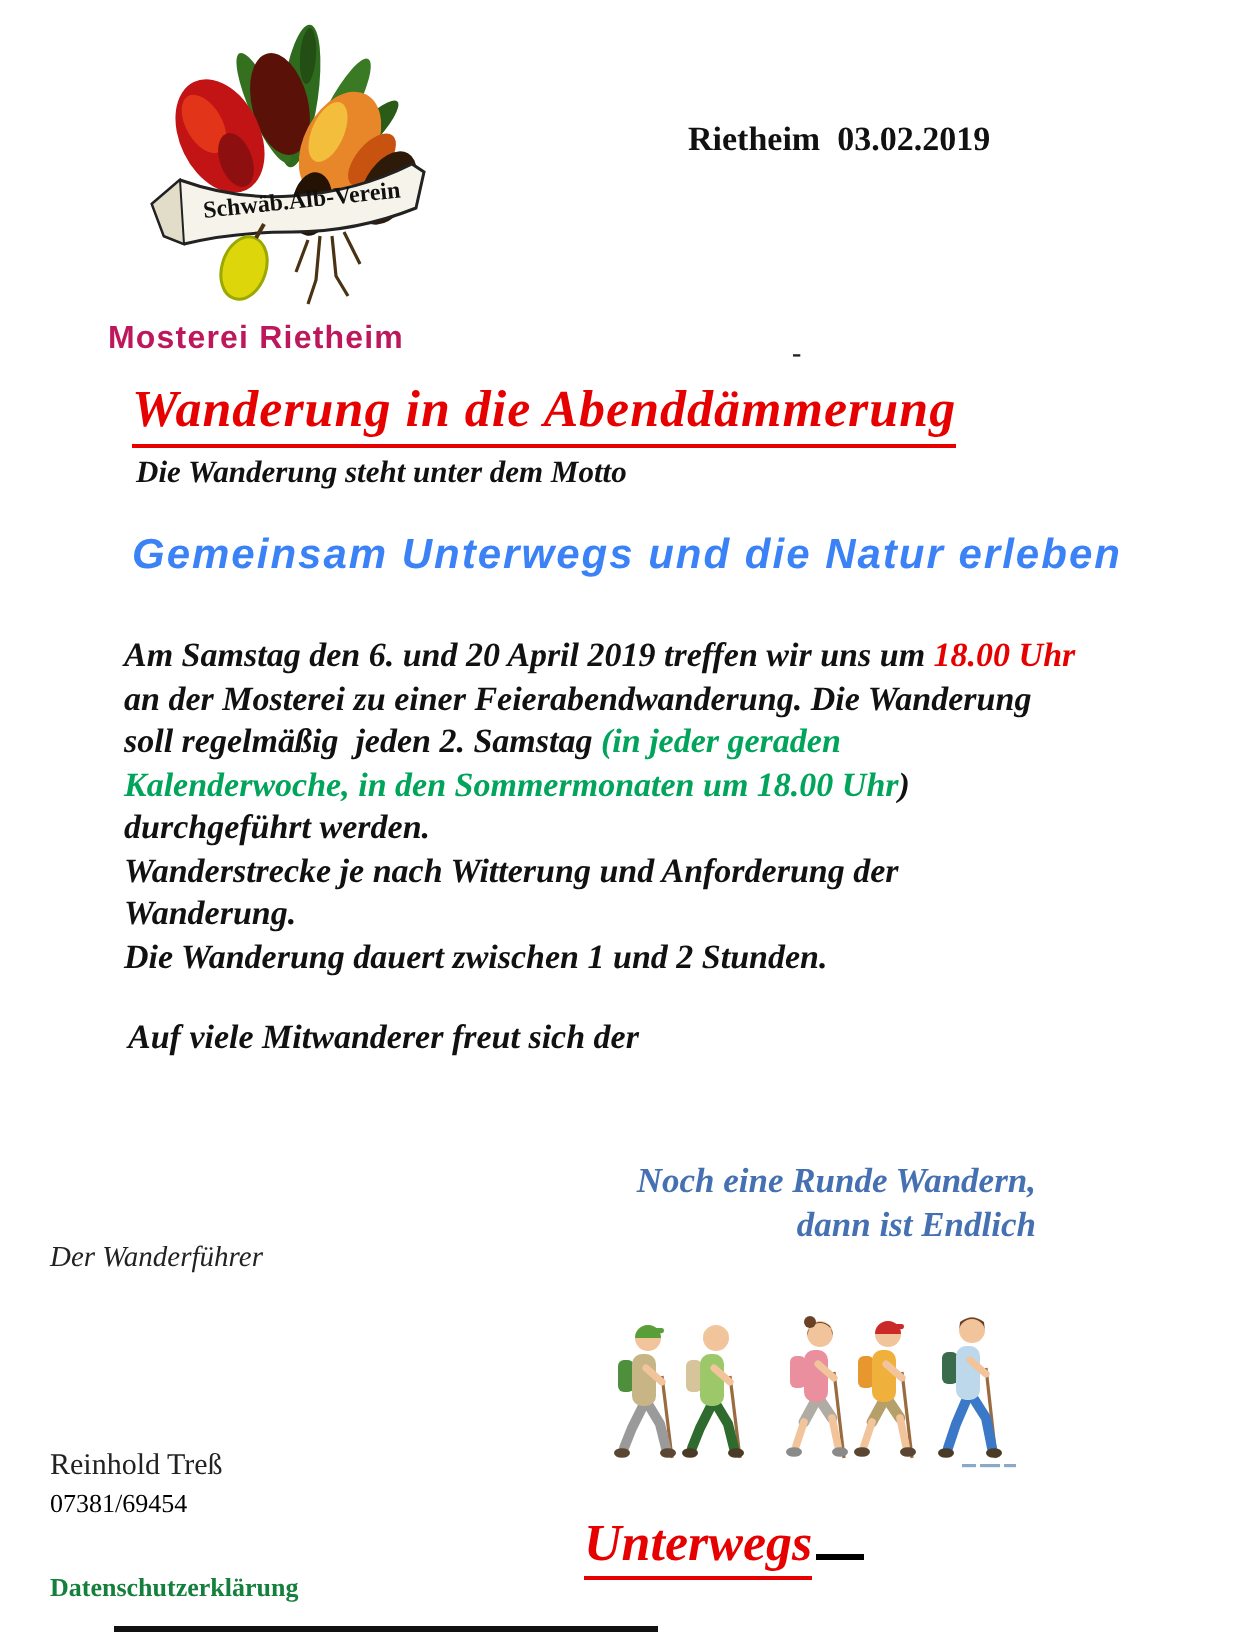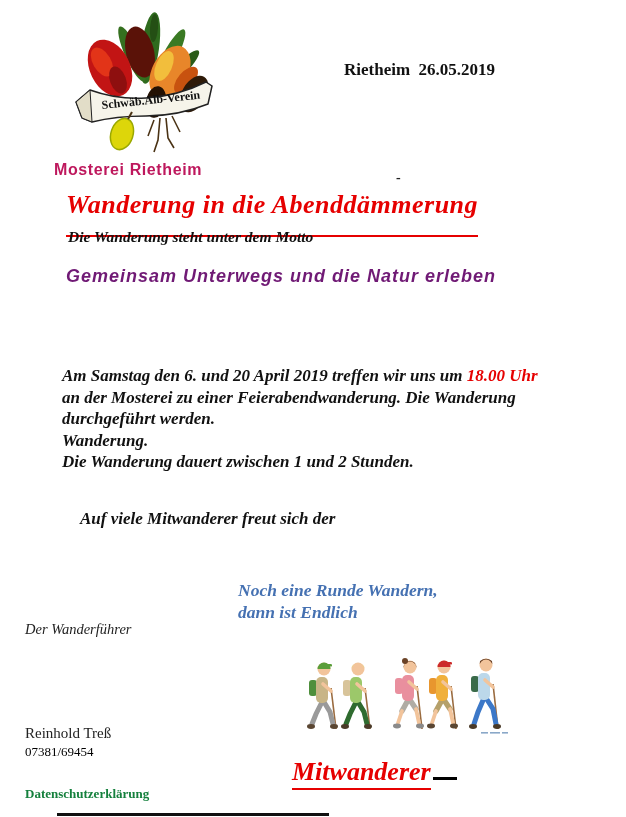--- a/index.html
+++ b/index.html
@@ -16,43 +16,43 @@
   }
   #dateline{
     left:344px;top:60px;font-weight:bold;font-size:17px;color:#111;white-space:pre;
   }
   #stray-mark{left:396px;top:170px;font-weight:bold;font-size:14px;color:#222;}
 
   #main-title{
     left:66px;top:190px;font-weight:bold;font-style:italic;font-size:26px;
     color:#e60000;letter-spacing:.5px;
   }
-  #main-title .u{border-bottom:2px solid #e60000;padding-bottom:15px;display:inline-block;}
+  #main-title .u{border-bottom:2px solid #e60000;padding-bottom:2px;display:inline-block;}
 
   #subtitle{left:68px;top:228px;font-weight:bold;font-style:italic;font-size:15.5px;color:#111;}
 
   #motto{
     left:66px;top:266px;font-family:"Liberation Sans",sans-serif;
-    font-weight:bold;font-style:italic;font-size:18px;letter-spacing:1px;color:#701a75;
+    font-weight:bold;font-style:italic;font-size:21px;letter-spacing:1px;color:#3b82f6;
   }
 
   #body-text{
     left:62px;top:317px;width:525px;font-weight:bold;font-style:italic;
-    font-size:17px;line-height:21.5px;color:#111;margin-top:48px;
+    font-size:17px;line-height:21.5px;color:#111;
   }
   .red{color:#e60000;}
   .green{color:#00a45a;}
 
   #closing{
     left:64px;top:508px;font-weight:bold;font-style:italic;
-    font-size:17px;line-height:22.5px;color:#111;margin-left:16px;
+    font-size:17px;line-height:22.5px;color:#111;
   }
 
   #slogan{
-    left:238px;top:580px;width:280px;text-align:left;font-weight:bold;
+    left:238px;top:580px;width:280px;text-align:right;font-weight:bold;
     font-style:italic;font-size:17.5px;line-height:21.5px;color:#4571b2;
   }
 
   #role{left:25px;top:621px;font-style:italic;font-size:14.5px;color:#222;}
   #name{left:25px;top:725px;font-size:15px;color:#222;}
   #phone{left:25px;top:744px;font-size:13px;color:#000000;text-align:right;}
 
   #feierabend-wrap{left:292px;top:757px;font-weight:bold;font-style:italic;font-size:26px;}
   #feierabend-wrap .u{color:#e60000;border-bottom:2.5px solid #e60000;padding-bottom:1px;display:inline-block;}
   #feierabend-wrap .tail{display:inline-block;width:24px;height:4px;border-bottom:3px solid #000;vertical-align:baseline;margin-left:2px;}
@@ -109,36 +109,39 @@
     <g stroke="#4a3214" stroke-width="1.6" fill="none">
       <path d="M102 112 L100 134 L96 146"></path>
       <path d="M108 112 L110 132 L116 142"></path>
       <path d="M96 114 L90 130"></path>
       <path d="M114 110 L122 126"></path>
     </g>
   </svg>
 
   <div id="logo-caption" class="abs">Mosterei Rietheim</div>
 
-  <div id="dateline" class="abs">Rietheim  26.05.2019</div>
+  <div id="dateline" class="abs">Rietheim  03.02.2019</div>
 
   <div id="stray-mark" class="abs">-</div>
 
   <div id="main-title" class="abs">
     <span class="u">Wanderung in die Abenddämmerung</span>
   </div>
 
   <div id="subtitle" class="abs">Die Wanderung steht unter dem Motto</div>
 
   <div id="motto" class="abs">Gemeinsam Unterwegs und die Natur erleben</div>
 
   <div id="body-text" class="abs">
     <div class="pre"><span>Am Samstag den 6. und 20 April 2019 treffen wir uns um </span><span class="red">18.00 Uhr</span></div>
     <div class="pre">an der Mosterei zu einer Feierabendwanderung. Die Wanderung</div>
+    <div class="pre"><span>soll regelmäßig  jeden 2. Samstag </span><span class="green">(in jeder geraden</span></div>
+    <div class="pre"><span class="green">Kalenderwoche, in den Sommermonaten um 18.00 Uhr</span><span>)</span></div>
     <div class="pre">durchgeführt werden.</div>
+    <div class="pre">Wanderstrecke je nach Witterung und Anforderung der</div>
     <div class="pre">Wanderung.</div>
     <div class="pre">Die Wanderung dauert zwischen 1 und 2 Stunden.</div>
   </div>
 
   <div id="closing" class="abs">
     <div class="pre">Auf viele Mitwanderer freut sich der</div>
   </div>
 
   <div id="slogan" class="abs">
     <div>Noch eine Runde Wandern,</div>
@@ -225,20 +228,20 @@
       <rect x="178" y="86" width="7" height="1.6"></rect>
       <rect x="187" y="86" width="10" height="1.6"></rect>
       <rect x="199" y="86" width="6" height="1.6"></rect>
     </g>
   </svg>
 
   <div id="name" class="abs">Reinhold Treß</div>
   <div id="phone" class="abs">07381/69454</div>
 
   <div id="feierabend-wrap" class="abs">
-    <span class="u">Mitwanderer</span><span class="tail"></span>
+    <span class="u">Unterwegs</span><span class="tail"></span>
   </div>
 
   <div id="privacy" class="abs">Datenschutzerklärung</div>
 
   <div id="bottom-rule" class="abs"></div>
 
 </div>
 
 </body></html>

